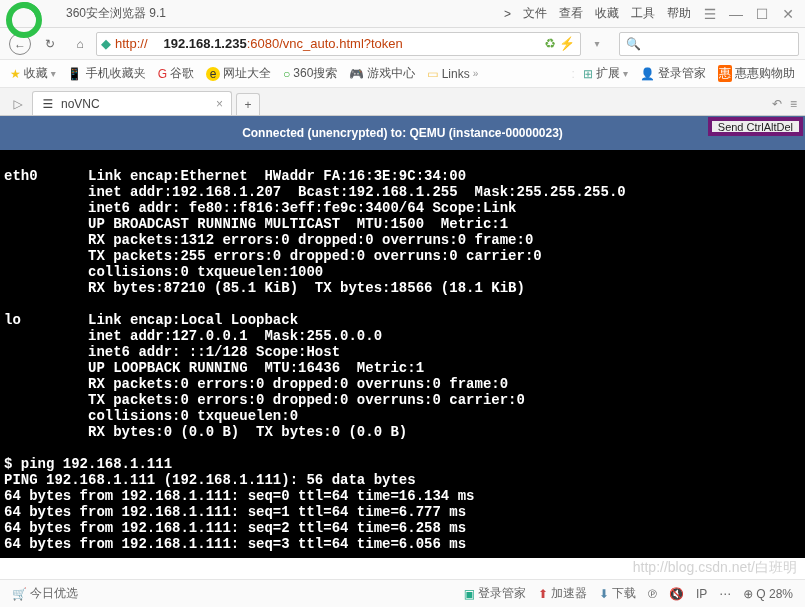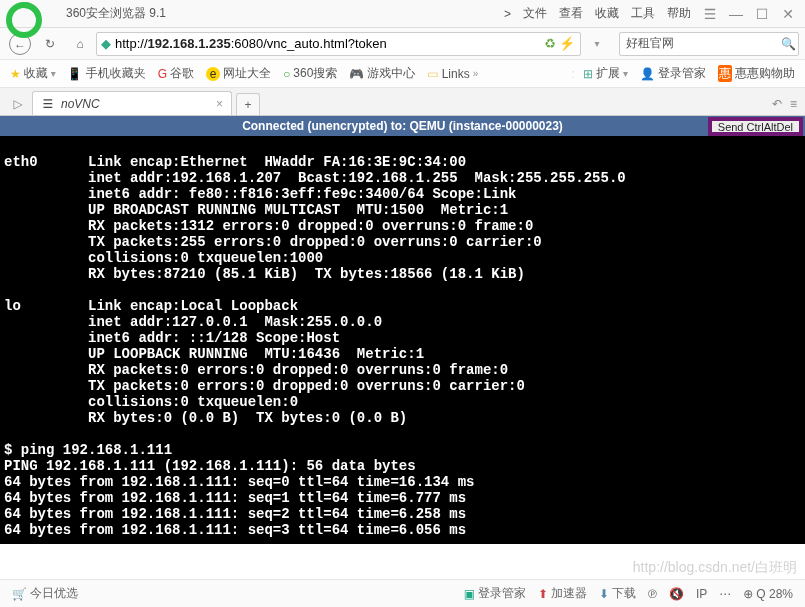--- a/index.html
+++ b/index.html
@@ -9,40 +9,40 @@
 .titlebar .title { color: #555; font-size: 12px; flex: 0 0 auto; margin-left: 16px; }
 .titlebar .spacer { flex: 1; }
 .titlebar .menu-item { padding: 0 6px; color: #555; cursor: pointer; font-size: 12px; }
 .titlebar .win-btn { width: 26px; text-align: center; color: #888; cursor: pointer; font-size: 14px; }
 .toolbar { height: 32px; display: flex; align-items: center; padding: 2px 6px; gap: 2px; background: #fafafa; border-bottom: 1px solid #e6e6e6; }
 .nav-btn { width: 28px; height: 24px; display: inline-flex; align-items: center; justify-content: center; color: #666; cursor: pointer; border-radius: 2px; }
 .arrow-circle { width: 22px; height: 22px; border: 1.5px solid #888; border-radius: 50%; display: inline-flex; align-items: center; justify-content: center; color: #666; }
 .addrbar { flex: 1; height: 24px; border: 1px solid #ccc; border-radius: 2px; display: flex; align-items: center; padding: 0 4px; background: #fff; font-size: 13px; color: #666; overflow: hidden; }
 .addrbar .shield { color: #3a8; margin-right: 4px; }
 .addrbar .url-seg { white-space: nowrap; }
-.addrbar .url-bold { color: #222; font-weight: bold; }
-.addrbar .url-grey { color: #000000; }
+.addrbar .url-bold { color: #222; font-weight: bold; margin-left: 16px; }
+.addrbar .url-grey { color: #c2410c; }
 .addrbar .end-icons { margin-left: auto; display: flex; gap: 4px; color: #6a4; }
 .searchbar { width: 180px; height: 24px; border: 1px solid #ccc; border-radius: 2px; display: flex; align-items: center; padding: 0 6px; background: #fff; margin-left: 6px; }
 .searchbar input { border: none; outline: none; flex: 1; font-size: 12px; color: #555; }
 .searchbar .mag { color: #888; }
 .bookbar { height: 28px; display: flex; align-items: center; padding: 0 6px; gap: 4px; background: #fdfdfd; border-bottom: 1px solid #e6e6e6; font-size: 12px; color: #555; }
 .bookbar .bk { display: inline-flex; align-items: center; gap: 3px; padding: 0 4px; cursor: pointer; }
 .bookbar .sep { flex: 1; }
 .bookbar .rbk { display: inline-flex; align-items: center; gap: 3px; padding: 0 4px; cursor: pointer; }
 .tabbar { height: 28px; display: flex; align-items: flex-end; background: #f3f3f3; border-bottom: 1px solid #ccc; padding-left: 4px; }
 .sidebtn { width: 28px; text-align: center; color: #888; padding-bottom: 4px; cursor: pointer; }
 .tab { height: 24px; min-width: 200px; background: #fff; border: 1px solid #ccc; border-bottom: none; border-radius: 3px 3px 0 0; display: flex; align-items: center; padding: 0 8px; font-size: 12px; color: #444; gap: 6px; }
 .tab .tabicon { width: 14px; height: 14px; display:inline-flex; align-items:center; justify-content:center; }
-.tab .label { flex: 1; font-style: italic; }
+.tab .label { flex: 1; }
 .tab .close { color: #999; cursor: pointer; }
 .newtab { width: 24px; height: 22px; display: flex; align-items: center; justify-content: center; border: 1px solid #ccc; border-bottom: none; border-radius: 3px 3px 0 0; margin-left: 4px; cursor: pointer; color: #666; background:#f8f8f8; }
 .tabbar .sep { flex: 1; }
 .tabbar .right-ico { padding: 0 8px 4px 0; color: #888; cursor: pointer; }
-.vnc-status { height: 20px; background: #4a6a9a; color: #fff; font-weight: bold; font-size: 12px; display: flex; align-items: center; justify-content: center; position: relative; }
+.vnc-status { height: 34px; background: #4a6a9a; color: #fff; font-weight: bold; font-size: 12px; display: flex; align-items: center; justify-content: center; position: relative; }
 .vnc-status .cad-btn { position: absolute; right: 2px; top: 1px; height: 19px; background: #eee; color: #222; font-weight: normal; border: 4px solid #701a75; font-size: 11px; padding: 0 6px; cursor: pointer; }
 .terminal { background: #000; color: #fff; font-family: "Courier New", monospace; font-size: 14px; line-height: 16px; padding: 18px 4px; height: 408px; overflow: hidden; white-space: pre; font-weight: bold; }
 .statusbar { position: absolute; bottom: 0; left: 0; right: 0; height: 28px; border-top: 1px solid #e5e5e5; background: #fafafa; display: flex; align-items: center; padding: 0 6px; font-size: 12px; color: #666; }
 .statusbar .sbitem { display: inline-flex; align-items: center; gap: 3px; padding: 0 6px; cursor: pointer; }
 .statusbar .sep { flex: 1; }
 .watermark { position: absolute; right: 8px; bottom: 30px; color: rgba(180,180,180,0.6); font-size: 14px; pointer-events: none; padding-left: 40px; }
 .star { color:#f5c518; }
 .folder { color:#f3c24e; }
 .chev { font-size:10px; color:#999; }
 .orange { color:#f60; }
@@ -81,21 +81,20 @@
     <span class="url-seg url-bold">192.168.1.235</span>
     <span class="url-seg url-grey">:6080</span>
     <span class="url-seg url-grey">/vnc_auto.html?token</span>
     <span class="end-icons">
       <span>♻</span>
       <span>⚡</span>
     </span>
   </div>
   <span class="nav-btn chev">▾</span>
   <div class="searchbar">
-    <input value="好租官网" style="">
     <span class="mag">🔍</span>
   </div>
 </div>
 
 <div class="bookbar">
   <span class="bk">
       <span class="star">★</span>
       <span>收藏</span>
       <span class="chev">▾</span>
     </span>

